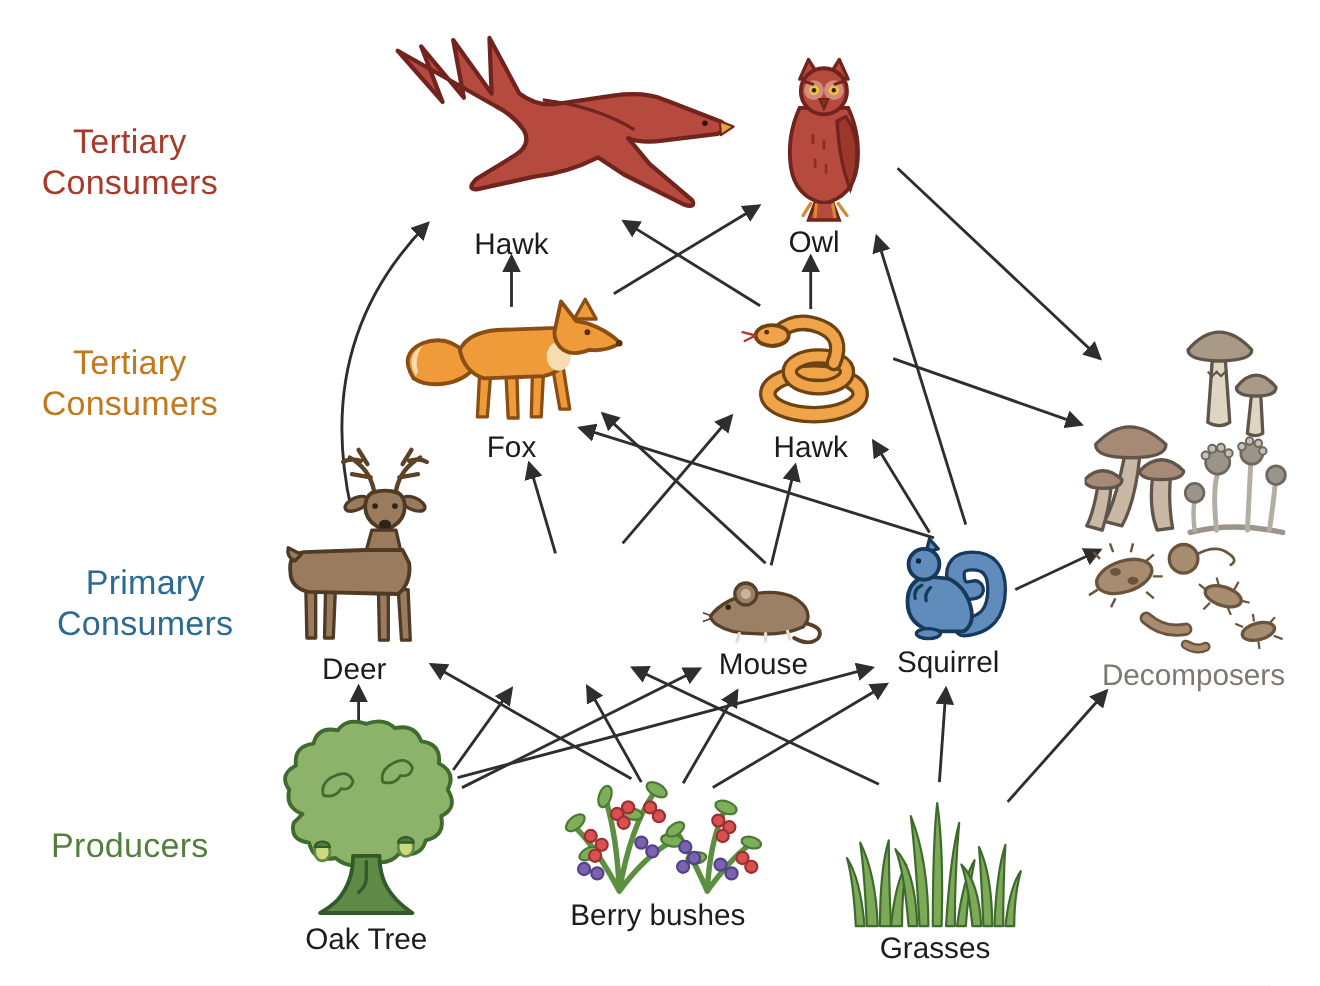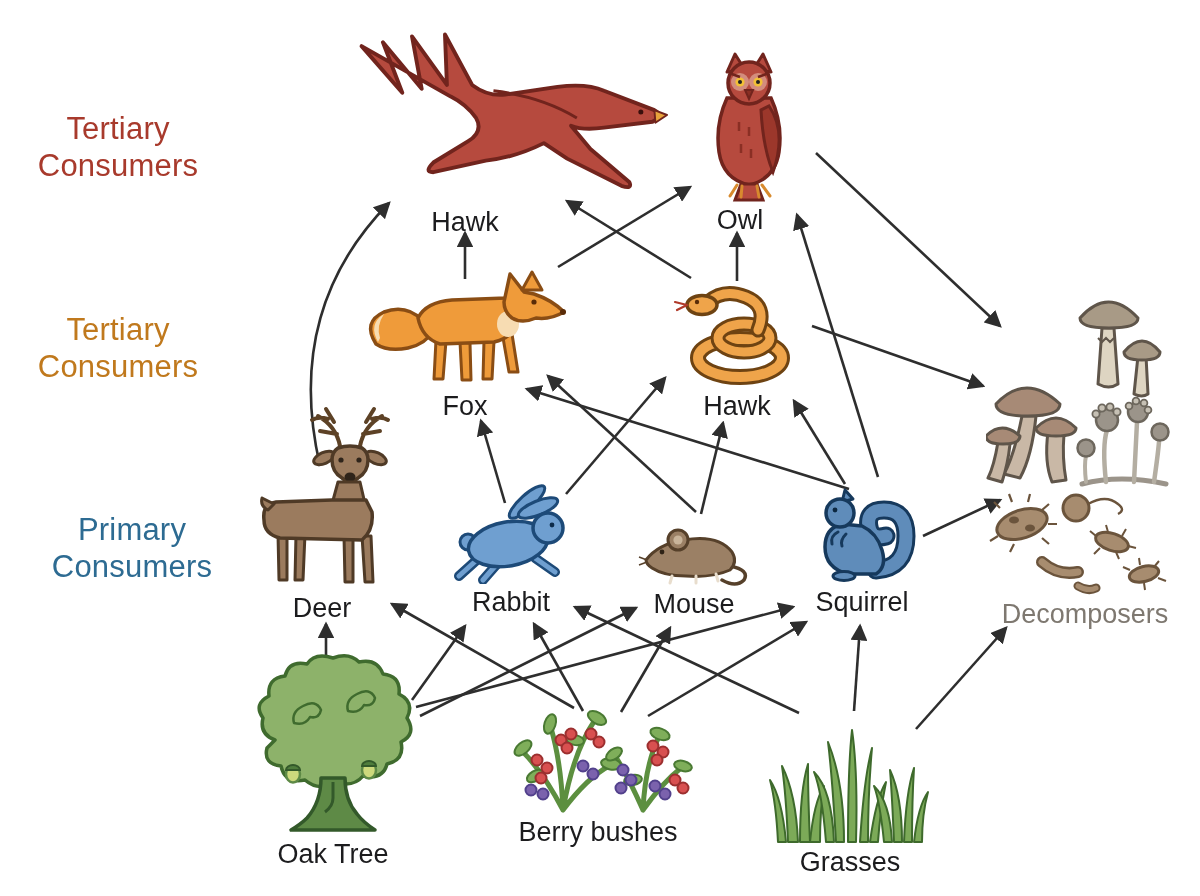--- a/index.html
+++ b/index.html
@@ -82,20 +82,24 @@
     <div>Consumers</div>
   </div>
   <div class="level" id="level-secondary" style="color: rgb(192, 121, 29);">
     <div>Tertiary</div>
     <div>Consumers</div>
   </div>
   <div class="level" id="level-primary" style="color: rgb(45, 107, 146); margin-left: 14px;">
     <div>Primary</div>
     <div>Consumers</div>
   </div>
+  <div class="level" id="level-producers" style="color: rgb(82, 127, 58);">
+    <div>Producers</div>
+    <div></div>
+  </div>
 
   <figure class="org" id="org-hawk">
     <svg width="320" height="178" viewBox="0 0 330 178">
       <path d="M14 18 L56 66 L36 14 L76 62 L66 8 L102 58 L100 6 L128 58 Q144 70 162 68 L216 60 Q246 56 264 64 L316 84 Q326 89 314 96 L264 102 Q242 105 230 100 L250 124 L290 158 Q294 166 282 162 L226 134 L202 118 Q172 133 142 136 L88 148 Q78 148 88 138 L124 116 Q140 106 132 92 Q122 78 106 70 Z" fill="#b64a3e" stroke="#71241d" stroke-width="4" stroke-linejoin="round"></path>
       <path d="M150 64 Q200 70 236 92" fill="none" stroke="#71241d" stroke-width="3"></path>
       <path d="M316 84 l13 5 -12 8 z" fill="#e8a33c" stroke="#71241d" stroke-width="2" stroke-linejoin="round"></path>
       <circle cx="302" cy="86" r="2.6" fill="#3a0f0c"></circle>
     </svg>
     <figcaption>Hawk</figcaption>
   </figure>
@@ -164,33 +168,20 @@
         <circle cx="105" cy="60" r="2.6" fill="#2f241a"></circle>
       <ellipse cx="96" cy="77" rx="5.5" ry="4.5" fill="#2f241a"></ellipse>
       <path d="M24 134 l9 0 0 46 -8 0 z M42 134 l9 0 -2 46 -8 0 z M90 136 l9 0 0 46 -8 0 z M108 136 l9 0 2 46 -8 0 z" fill="#9b7b5e" stroke="#4f3a26" stroke-width="3" stroke-linejoin="round"></path>
       <path d="M84 82 L78 104 L112 108 L106 82 Z" fill="#9b7b5e" stroke="#4f3a26" stroke-width="3" stroke-linejoin="round"></path>
       <path d="M22 102 Q8 104 10 120 Q10 134 26 138 L108 140 Q120 130 118 112 L112 100 L78 100 Z" fill="#9b7b5e" stroke="#4f3a26" stroke-width="3.5" stroke-linejoin="round"></path>
       <path d="M14 110 Q6 106 8 98 L20 104 Z" fill="#9b7b5e" stroke="#4f3a26" stroke-width="3" stroke-linejoin="round"></path>
     </svg>
     <figcaption>Deer</figcaption>
   </figure>
 
-  <figure class="org" id="org-rabbit">
-    <svg width="122" height="100" viewBox="0 0 122 100">
-      <ellipse cx="76" cy="18" rx="23" ry="7" transform="rotate(-42 76 18)" fill="#6f9fd0" stroke="#1d4a78" stroke-width="3"></ellipse>
-      <ellipse cx="87" cy="24" rx="21" ry="7" transform="rotate(-22 87 24)" fill="#6f9fd0" stroke="#1d4a78" stroke-width="3"></ellipse>
-      <circle cx="17" cy="58" r="8" fill="#6f9fd0" stroke="#1d4a78" stroke-width="3"></circle>
-      <path d="M28 74 L8 92 M46 80 L32 96 M84 74 L104 88" stroke="#1d4a78" stroke-width="10" stroke-linecap="round"></path>
-      <path d="M28 74 L8 92 M46 80 L32 96 M84 74 L104 88" stroke="#6f9fd0" stroke-width="5" stroke-linecap="round"></path>
-      <ellipse cx="57" cy="60" rx="40" ry="22" transform="rotate(-10 57 60)" fill="#6f9fd0" stroke="#1d4a78" stroke-width="3.5"></ellipse>
-      <circle cx="97" cy="44" r="15" fill="#6f9fd0" stroke="#1d4a78" stroke-width="3.5"></circle>
-      <circle cx="101" cy="41" r="2.4" fill="#0d2b4a"></circle>
-    </svg>
-    <figcaption>Rabbit</figcaption>
-  </figure>
 
   <figure class="org" id="org-squirrel">
     <svg width="104" height="104" viewBox="0 0 104 104">
       <path d="M64 90 Q94 88 94 56 Q94 30 72 30 Q54 30 57 47 Q59 60 74 56" fill="none" stroke="#16395c" stroke-width="19" stroke-linecap="round"></path>
       <path d="M64 90 Q94 88 94 56 Q94 30 72 30 Q54 30 57 47 Q59 60 74 56" fill="none" stroke="#5f8cba" stroke-width="13" stroke-linecap="round"></path>
       <path d="M30 22 l3 -12 8 9 z" fill="#5f8cba" stroke="#16395c" stroke-width="3" stroke-linejoin="round"></path>
       <path d="M30 44 Q13 48 13 67 Q13 88 36 94 L64 94 Q75 87 70 70 Q65 53 50 46 Z" fill="#5f8cba" stroke="#16395c" stroke-width="3.5" stroke-linejoin="round"></path>
       <circle cx="28" cy="33" r="14" fill="#5f8cba" stroke="#16395c" stroke-width="3.5"></circle>
       <circle cx="23" cy="30" r="2.4" fill="#0c2740"></circle>
       <path d="M26 52 q-8 4 -6 12 M34 54 q-6 6 -4 12" fill="none" stroke="#16395c" stroke-width="3" stroke-linecap="round"></path>

